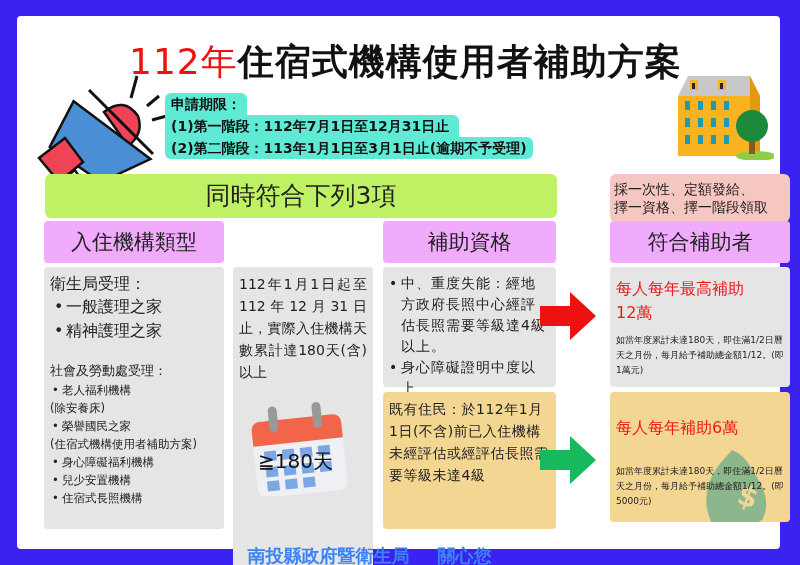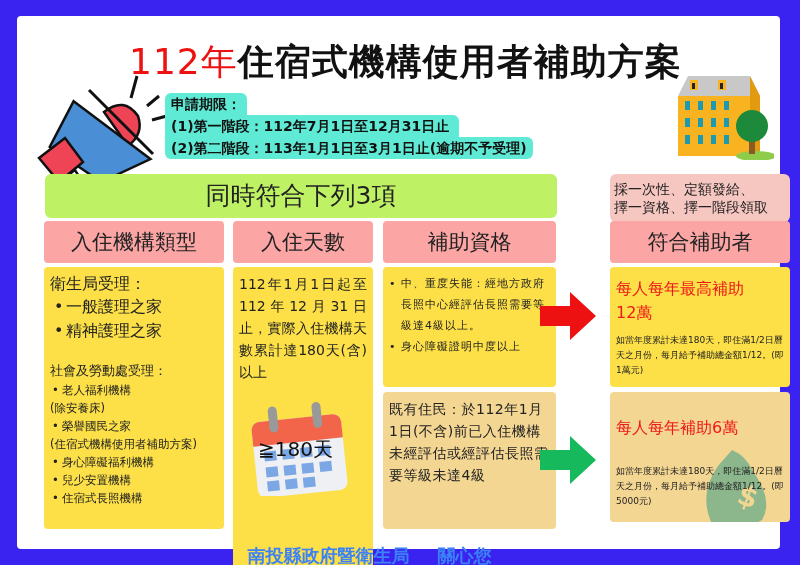--- a/index.html
+++ b/index.html
@@ -13,42 +13,42 @@
 
   .period { left: 148px; top: 77px; }
   .period .line { display: inline-block; background: #5eead4; font-weight: bold; font-size: 14px; color: #111; line-height: 22px; padding: 0 6px; border-radius: 6px; white-space: nowrap; }
   .period .l1 { border-radius: 6px 6px 0 0; }
   .period .l2 { border-radius: 0 6px 0 0; padding-right: 10px; }
   .period .l3 { border-radius: 0 6px 6px 6px; }
 
   .banner { left: 28px; top: 158px; width: 512px; height: 44px; background: #bef264; border-radius: 6px; text-align: center; font-size: 25px; line-height: 44px; color: #222; }
   .note { left: 593px; top: 158px; width: 180px; height: 48px; background: #f6c6c0; border-radius: 6px; font-size: 14px; line-height: 18px; color: #222; padding: 6px 0 0 4px; white-space: nowrap; }
 
-  .hdr { height: 42px; background: #fca5a5; border-radius: 4px; text-align: center; font-size: 21px; line-height: 42px; color: #222; }
-  .box { background: #fde047; border-radius: 4px; color: #222; }
+  .hdr { height: 42px; background: #f0abfc; border-radius: 4px; text-align: center; font-size: 21px; line-height: 42px; color: #222; }
+  .box { background: #e5e5e5; border-radius: 4px; color: #222; }
   .box2 { background: #f4d693; border-radius: 4px; color: #222; }
 
   .c1h { left: 27px; top: 205px; width: 180px; }
   .c2h { left: 216px; top: 205px; width: 140px; }
   .c3h { left: 366px; top: 205px; width: 173px; }
   .c4h { left: 593px; top: 205px; width: 180px; }
 
   .c1b { left: 27px; top: 251px; width: 180px; height: 262px; padding: 6px 6px; }
   .c1b .sec { font-size: 16px; line-height: 22px; }
   .c1b ul { list-style: none; }
   .c1b .big li { font-size: 16px; line-height: 24px; padding-left: 16px; position: relative; }
   .c1b .big li::before { content: "•"; position: absolute; left: 4px; }
   .c1b .sec2 { font-size: 13px; line-height: 20px; margin-top: 18px; }
   .c1b .small li { font-size: 11.5px; line-height: 18px; padding-left: 12px; position: relative; }
   .c1b .small li::before { content: "•"; position: absolute; left: 2px; }
   .c1b .small li.paren { padding-left: 0; }
   .c1b .small li.paren::before { content: ""; }
 
   .c2b { left: 216px; top: 251px; width: 140px; height: 306px; padding: 6px 6px; font-size: 14px; line-height: 22px; text-align: justify; }
-  .c3b { left: 366px; top: 251px; width: 173px; height: 120px; padding: 6px 6px; font-size: 11px; line-height: 21px; }
+  .c3b { left: 366px; top: 251px; width: 173px; height: 120px; padding: 6px 6px; font-size: 14px; line-height: 21px; }
   .c3b ul { list-style: none; }
   .c3b li { padding-left: 12px; position: relative; letter-spacing: 1px; }
   .c3b li::before { content: "•"; position: absolute; left: 0; }
   .c3c { left: 366px; top: 376px; width: 173px; height: 137px; padding: 6px 6px; font-size: 14px; line-height: 22px; letter-spacing: 0.5px; }
 
   .r1 { left: 593px; top: 251px; width: 180px; height: 120px; padding: 4px 6px; }
   .r2 { left: 593px; top: 376px; width: 180px; height: 130px; padding: 24px 6px 4px 6px; overflow: hidden; }
   .amount { color: #ee1a1a; font-size: 16px; line-height: 24px; font-weight: normal; }
   .detail { font-size: 9px; line-height: 15px; color: #222; margin-top: 24px; position: relative; z-index: 2; }
 
@@ -106,21 +106,20 @@
     <circle cx="78" cy="58" r="16" fill="#1c8a3a"></circle>
   </svg>
 
   <div class="abs banner">同時符合下列3項</div>
   <div class="abs note">
     <div>採一次性、定額發給、</div>
     <div>擇一資格、擇一階段領取</div>
   </div>
 
   <div class="abs hdr c1h">入住機構類型</div>
-  <div class="abs hdr c2h">入住天數</div>
   <div class="abs hdr c3h">補助資格</div>
   <div class="abs hdr c4h">符合補助者</div>
 
   <div class="abs box c1b">
     <div class="sec">衛生局受理：</div>
     <ul class="big">
       <li>一般護理之家</li>
       <li>精神護理之家</li>
     </ul>
     <div class="sec2">社會及勞動處受理：</div>
@@ -153,21 +152,21 @@
             <rect x="56" y="68" width="12" height="10"></rect>
             <rect x="74" y="68" width="12" height="10"></rect>
           <rect x="20" y="82" width="12" height="10"></rect>
             <rect x="38" y="82" width="12" height="10"></rect>
             <rect x="56" y="82" width="12" height="10"></rect>
         </g>
         <rect x="28" y="8" width="9" height="26" rx="4.5" fill="#999"></rect>
         <rect x="72" y="8" width="9" height="26" rx="4.5" fill="#999"></rect>
       </g>
     </svg>
-    <div style="position:absolute;left:14px;top:40px;font-size:20px;color:#111;">≧180天</div>
+    <div style="position:absolute;left:14px;top:52px;font-size:20px;color:#111;">≧180天</div>
   </div>
 
   <div class="abs box c3b">
     <ul>
       <li>中、重度失能：經地方政府長照中心經評估長照需要等級達4級以上。</li>
       <li>身心障礙證明中度以上</li>
     </ul>
   </div>
   <div class="abs box2 c3c">
     <div>既有住民：於112年1月1日(不含)前已入住機構未經評估或經評估長照需要等級未達4級</div>

